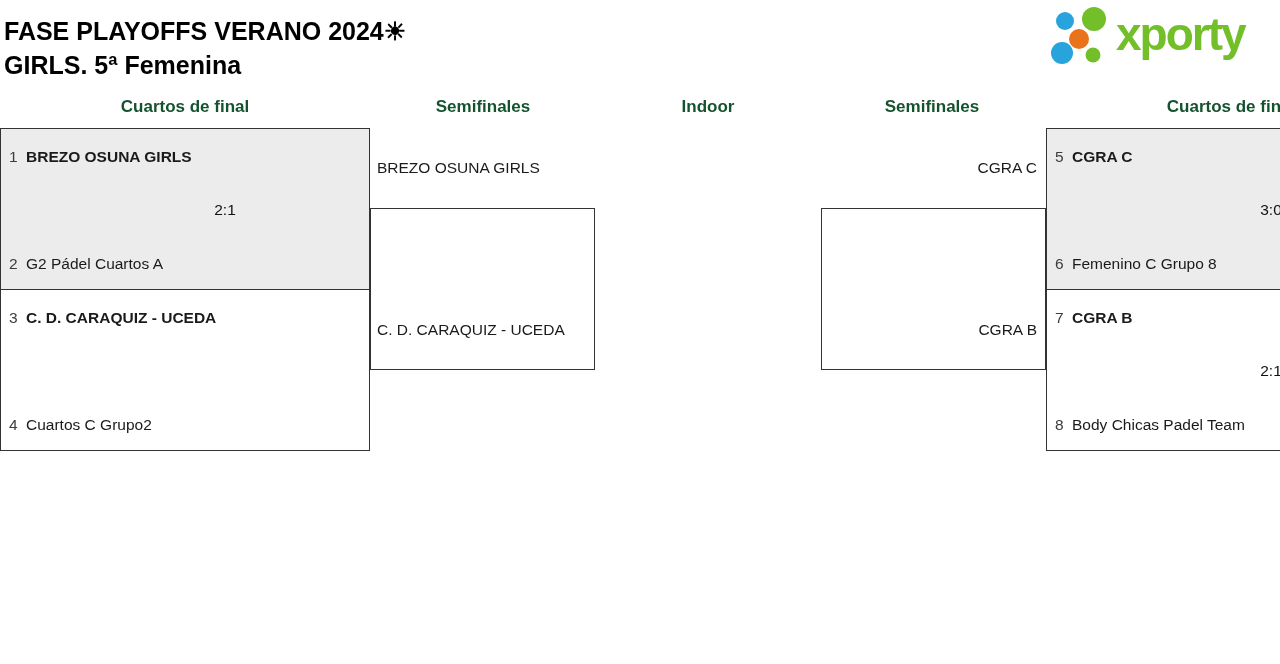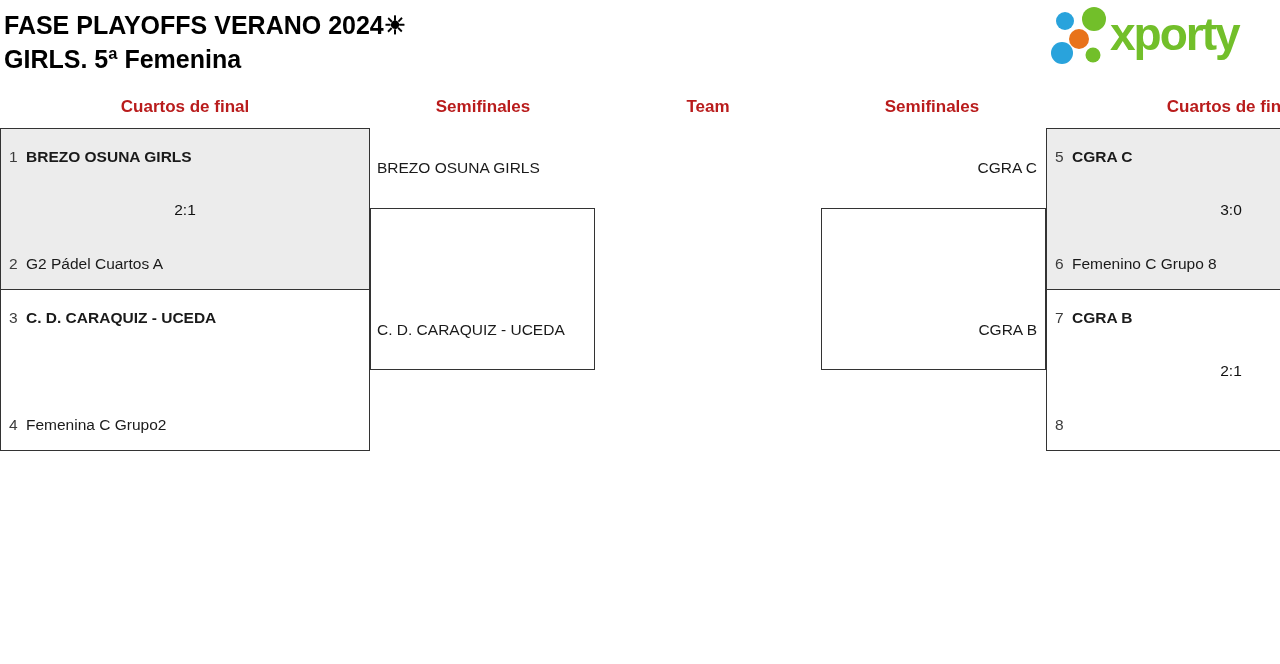--- a/index.html
+++ b/index.html
@@ -1,39 +1,39 @@
 <!DOCTYPE html>
 <html><head>
 <meta charset="utf-8">
 <style>
   html,body{margin:0;padding:0;}
   body{font-family:"Liberation Sans", sans-serif; background:#ffffff;}
   .page{position:relative; width:1280px; height:664px; background:#ffffff; overflow:hidden;}
 
   
-  .title{position:absolute; left:4px; top:8px; font-weight:700; font-size:25px; line-height:34px; color:#000; white-space:nowrap;}
+  .title{position:absolute; left:4px; top:14px; font-weight:700; font-size:25px; line-height:34px; color:#000; white-space:nowrap;}
 
   
   .logo{position:absolute; left:1046px; top:4px; height:64px; display:flex; align-items:center; cursor:pointer;}
   .logo-dots{display:block;}
-  .logo-text{font-size:46px; font-weight:700; color:#72BF2A; letter-spacing:-2px; line-height:60px; transform:translateY(-2px);}
+  .logo-text{font-size:46px; font-weight:700; color:#72BF2A; letter-spacing:-2px; line-height:60px; margin-left:6px; transform:translateY(-2px);}
 
   
-  .col-header{position:absolute; top:96px; transform:translateX(-50%); font-size:17px; font-weight:700; color:#b91c1c; white-space:nowrap; line-height:22px;}
+  .col-header{position:absolute; top:96px; transform:translateX(-50%); font-size:17px; font-weight:700; color:#14532d; white-space:nowrap; line-height:22px;}
 
   
   .match{position:absolute; width:370px; height:162px; border:1px solid #333; box-sizing:border-box; background:#fff;}
   .match.played{background:#ECECEC;}
   .match .row{position:absolute; left:8px; right:8px; display:flex; align-items:flex-start; font-size:15.5px; line-height:20px; color:#1a1a1a; white-space:nowrap; overflow:hidden;}
   .match .row.top{top:18px;}
   .match .row.bottom{top:125px;}
   .seed{width:17px; flex:none; color:#3c3c3c; font-weight:400;}
   .tname{font-weight:400;}
   .tname.winner{font-weight:700;}
-  .score{position:absolute; top:71px; left:0; width:100%; text-align:center; font-size:15.5px; line-height:20px; color:#111;}
+  .score{position:absolute; top:71px; left:0; width:100%; text-align:center; font-size:15.5px; line-height:20px; color:#111;padding-left:40px;}
 
   
   .sf-rect{position:absolute; top:208px; width:225px; height:162px; border:1px solid #333; box-sizing:border-box; background:transparent;}
   .sf-label{position:absolute; font-size:15.5px; line-height:20px; color:#1a1a1a; white-space:nowrap;}
   .sf-label.right{text-align:right;}
 </style>
 </head>
 <body>
 
 <div class="page">
@@ -49,21 +49,21 @@
       <circle cx="48" cy="15" r="12" fill="#72BF2A"></circle>
       <circle cx="33" cy="35" r="10" fill="#E8731A"></circle>
       <circle cx="16" cy="49" r="11" fill="#29A3DC"></circle>
       <circle cx="47" cy="51" r="7.5" fill="#72BF2A"></circle>
     </svg>
     <span class="logo-text">xporty</span>
   </div>
 
   <div class="col-header" style="left:185px">Cuartos de final</div>
   <div class="col-header" style="left:483px">Semifinales</div>
-  <div class="col-header" style="left:708px">Team</div>
+  <div class="col-header" style="left:708px">Indoor</div>
   <div class="col-header" style="left:932px">Semifinales</div>
   <div class="col-header" style="left:1231px">Cuartos de final</div>
 
   <div class="match played" style="left:0; top:128px;">
     <div class="row top">
       <span class="seed">1</span>
       <span class="tname winner">BREZO OSUNA GIRLS</span>
     </div>
     <div class="score">2:1</div>
     <div class="row bottom">
@@ -73,21 +73,21 @@
   </div>
 
   <div class="match" style="left:0; top:289px;">
     <div class="row top">
       <span class="seed">3</span>
       <span class="tname winner">C. D. CARAQUIZ - UCEDA</span>
     </div>
     <div class="score"></div>
     <div class="row bottom">
       <span class="seed">4</span>
-      <span class="tname">Femenina C Grupo2</span>
+      <span class="tname">Cuartos C Grupo2</span>
     </div>
   </div>
 
   <div class="sf-rect" style="left:370px;"></div>
   <div class="sf-label" style="left:377px; top:158px;">BREZO OSUNA GIRLS</div>
   <div class="sf-label" style="left:377px; top:320px;">C. D. CARAQUIZ - UCEDA</div>
 
   <div class="sf-rect" style="left:821px;"></div>
   <div class="sf-label right" style="right:243px; top:158px;">CGRA C</div>
   <div class="sf-label right" style="right:243px; top:320px;">CGRA B</div>
@@ -105,16 +105,17 @@
   </div>
 
   <div class="match" style="left:1046px; top:289px;">
     <div class="row top">
       <span class="seed">7</span>
       <span class="tname winner">CGRA B</span>
     </div>
     <div class="score">2:1</div>
     <div class="row bottom">
       <span class="seed">8</span>
+      <span class="tname">Body Chicas Padel Team</span>
     </div>
   </div>
 
 </div>
 
 </body></html>

